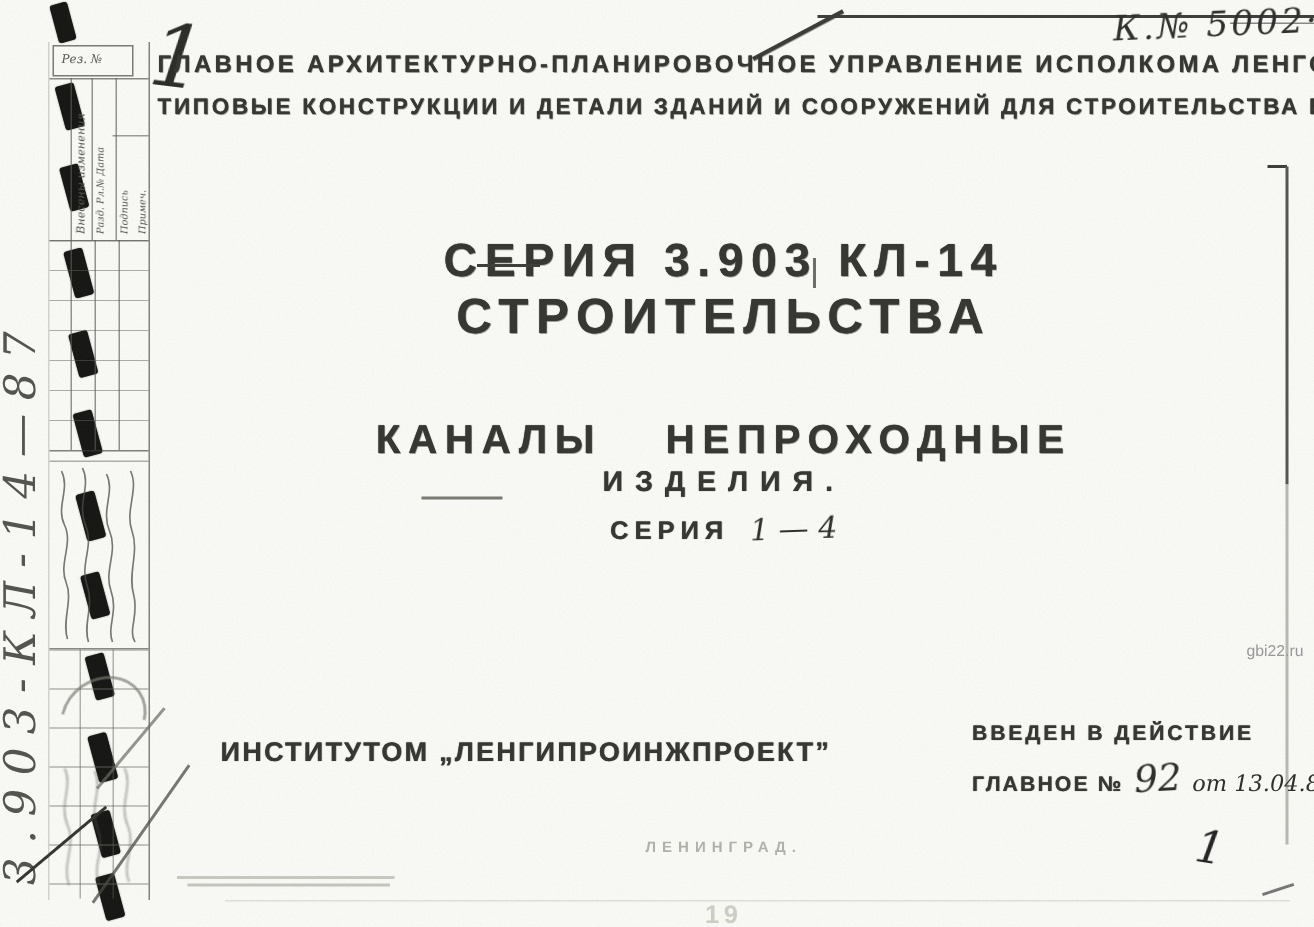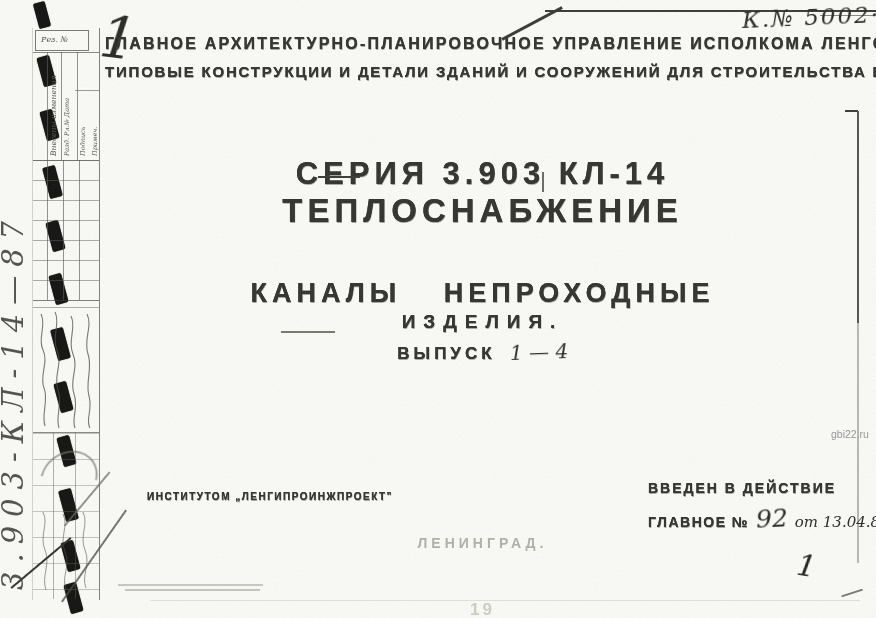--- a/index.html
+++ b/index.html
@@ -116,44 +116,44 @@
   <div class="abs hand" style="left:742px;top:4px;font-size:23px;letter-spacing:2px;transform:rotate(-2.5deg);">К.№ 5002·</div>
 
   <div class="abs hand" style="left:100px;top:4px;font-size:58px;transform:rotate(7deg);color:#2a2a27;">1</div>
 
   <div class="content">
 
     <div class="abs stencil center" style="top:35px;font-size:16px;letter-spacing:2.2px;">ГЛАВНОЕ АРХИТЕКТУРНО-ПЛАНИРОВОЧНОЕ УПРАВЛЕНИЕ ИСПОЛКОМА ЛЕНГОРСОВЕТА</div>
     <div class="abs stencil center" style="top:63px;font-size:15px;letter-spacing:1.8px;">ТИПОВЫЕ КОНСТРУКЦИИ И ДЕТАЛИ ЗДАНИЙ И СООРУЖЕНИЙ ДЛЯ СТРОИТЕЛЬСТВА В ЛЕНИНГРАДЕ</div>
 
     <div class="abs stencil center" style="top:156px;font-size:31px;letter-spacing:5px;">СЕРИЯ 3.903 КЛ-14</div>
-    <div class="abs stencil center" style="top:192px;font-size:33px;letter-spacing:5px;">ТЕПЛОСНАБЖЕНИЕ</div>
+    <div class="abs stencil center" style="top:192px;font-size:33px;letter-spacing:5px;">СТРОИТЕЛЬСТВА</div>
 
     <div class="abs stencil center" style="top:311px;font-size:19px;letter-spacing:8px;">ИЗДЕЛИЯ.</div>
     <div class="abs stencil center" style="top:278px;font-size:27px;letter-spacing:5px;word-spacing:30px;">КАНАЛЫ НЕПРОХОДНЫЕ</div>
 
     <div class="abs center" style="top:340px;display:flex;justify-content:center;align-items:baseline;gap:14px;">
-      <span class="stencil" style="font-size:17px;letter-spacing:4px;">ВЫПУСК</span>
+      <span class="stencil" style="font-size:17px;letter-spacing:4px;">СЕРИЯ</span>
       <span class="hand" style="font-size:20px;transform:rotate(-2deg);">1 — 4</span>
     </div>
 
     <div class="abs" style="left:42px;top:480px;">
-      <div class="stencil" style="font-size:10px;letter-spacing:1.5px;margin-top:11px;text-align:center;">ИНСТИТУТОМ „ЛЕНГИПРОИНЖПРОЕКТ”</div>
+      <div class="stencil" style="font-size:18px;letter-spacing:1.5px;margin-top:11px;text-align:center;">ИНСТИТУТОМ „ЛЕНГИПРОИНЖПРОЕКТ”</div>
     </div>
 
     <div class="abs" style="left:543px;top:480px;">
       <div class="stencil" style="font-size:14px;letter-spacing:2px;">ВВЕДЕН В ДЕЙСТВИЕ</div>
       <div style="display:flex;align-items:baseline;gap:7px;margin-top:8px;">
         <span class="stencil" style="font-size:14px;letter-spacing:1.5px;">ГЛАВНОЕ №</span>
         <span class="hand" style="font-size:25px;transform:rotate(-3deg);">92</span>
         <span class="hand" style="font-size:15px;">от 13.04.87</span>
       </div>
     </div>
 
-    <div class="abs stencil faded center" style="top:535px;font-size:14px;letter-spacing:4px;">ЛЕНИНГРАД.</div>
+    <div class="abs stencil faded center" style="top:560px;font-size:10px;letter-spacing:4px;">ЛЕНИНГРАД.</div>
     <div class="abs stencil faded center" style="top:600px;font-size:17px;letter-spacing:3px;color:#cfcfc6;">19</div>
   </div>
 
   <div class="line" style="left:318px;top:176px;width:42px;height:2px;filter:blur(.3px);"></div>
   <div class="line" style="left:542px;top:172px;width:2px;height:20px;opacity:.75;"></div>
   <div class="line" style="left:281px;top:331px;width:54px;height:2px;background:#7a7a72;filter:blur(.4px);"></div>
 
   <div class="line" style="left:118px;top:584px;width:145px;height:1.5px;background:#c9c9c2;"></div>
   <div class="line" style="left:125px;top:589px;width:135px;height:2px;background:#9c9c94;opacity:.55;filter:blur(.4px);"></div>
   <div class="line" style="left:150px;top:600px;width:710px;height:1px;background:#e2e2db;"></div>

